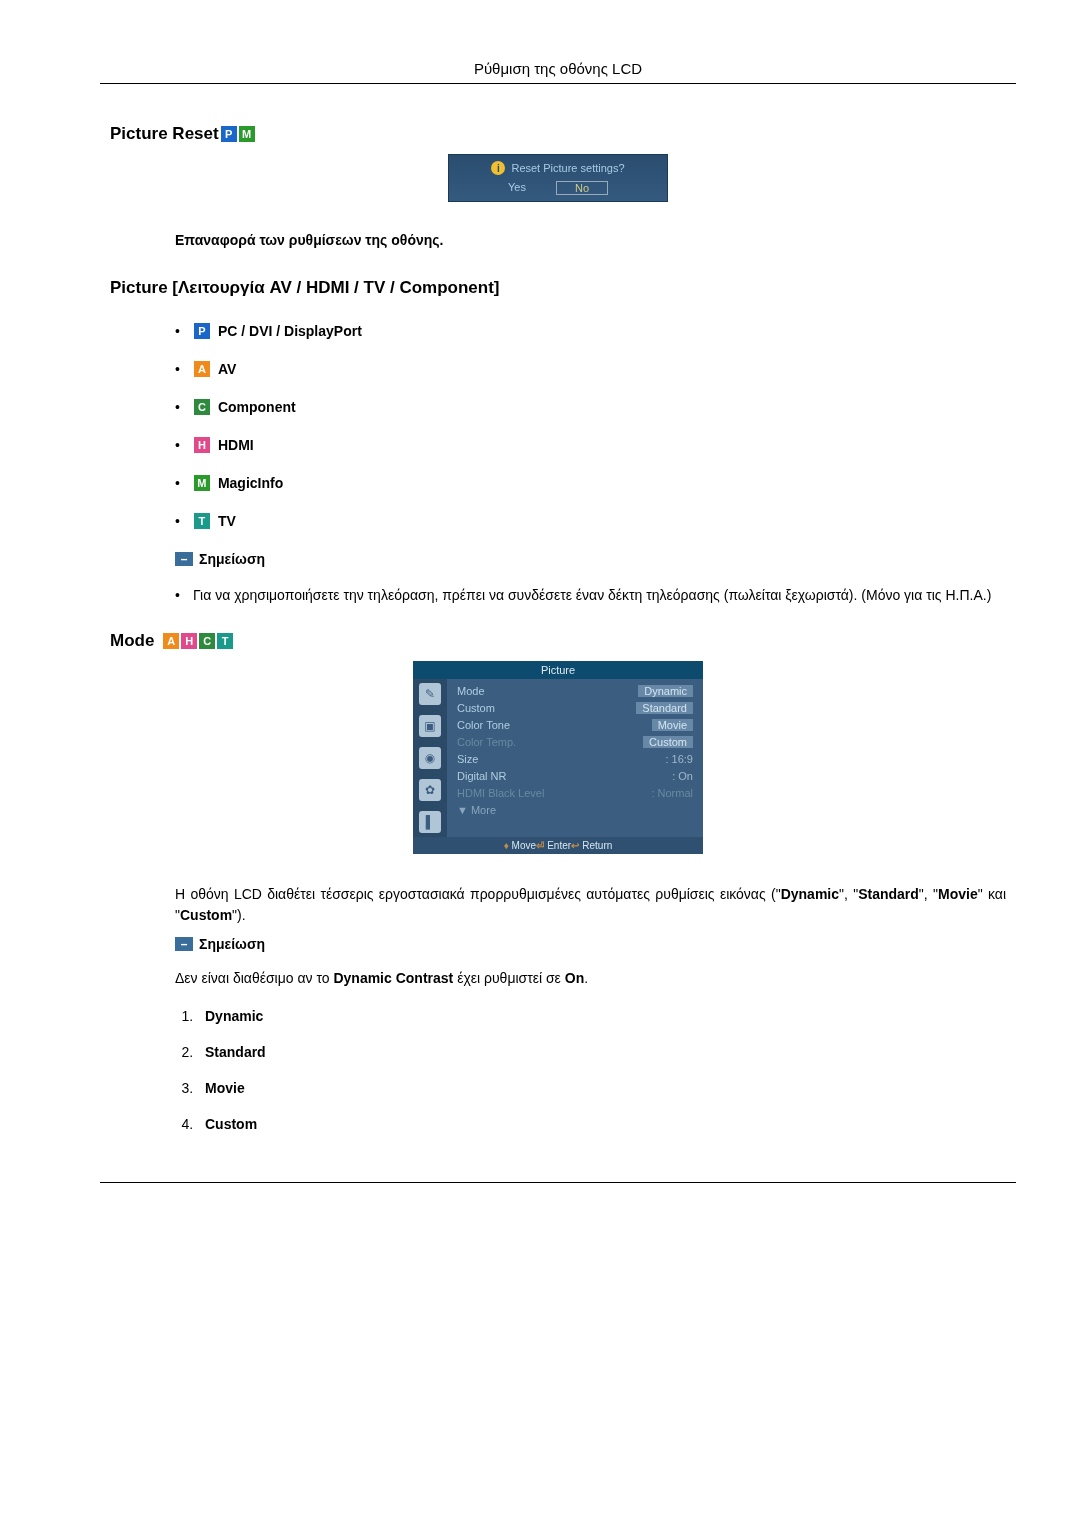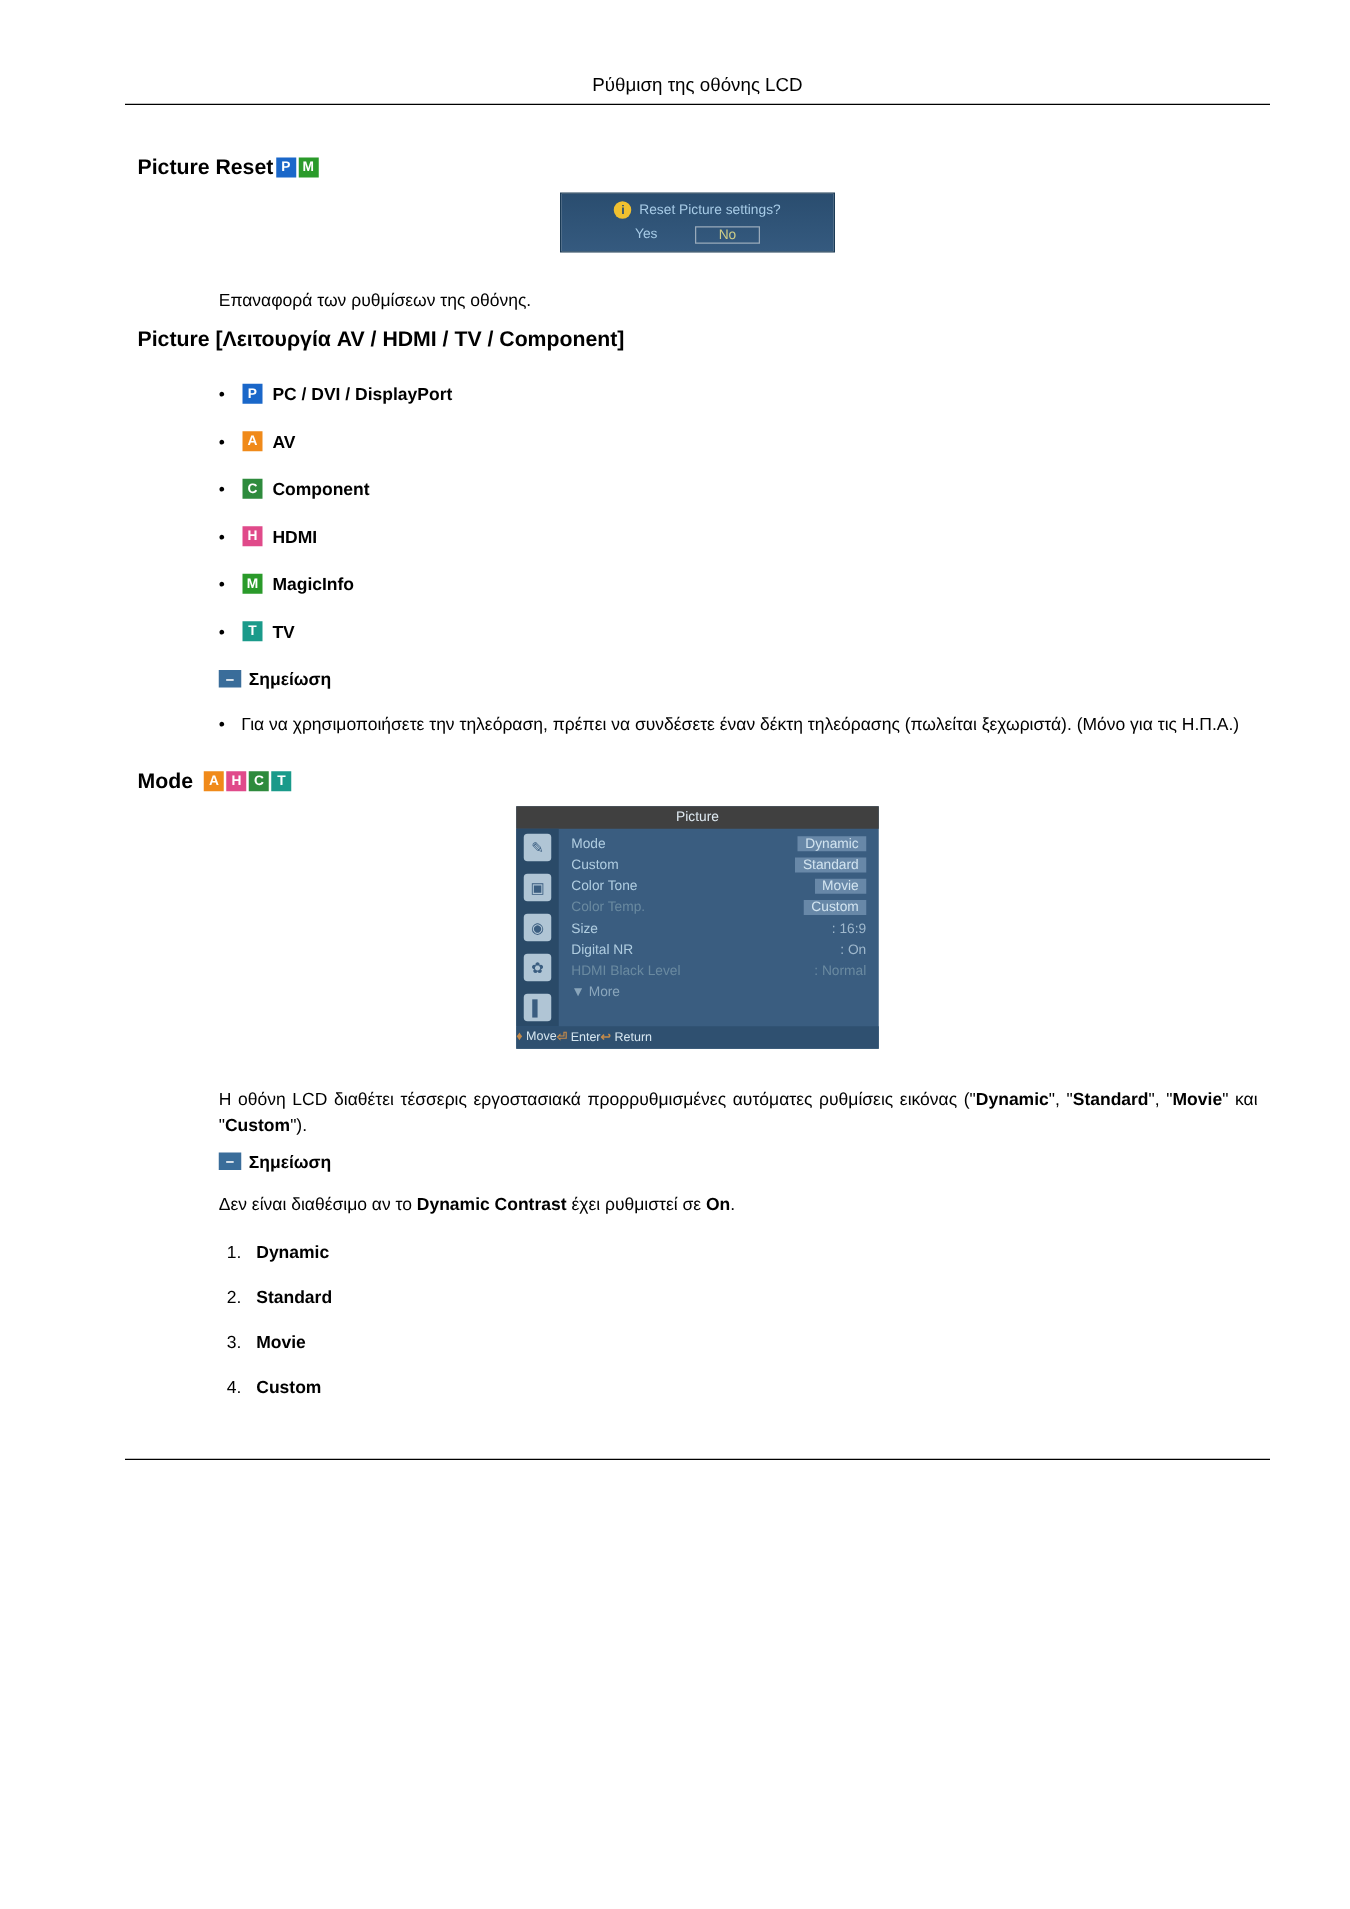--- a/index.html
+++ b/index.html
@@ -59,21 +59,21 @@
     padding: 6px 8px;
     color: #a7cbe6;
     font-size: 11px;
   }
   .dialog-reset-row1 { display:flex; align-items:center; gap:6px; justify-content:center; margin-bottom:6px;}
   .dialog-reset .info-icon { width:14px; height:14px; border-radius:50%; background:#f0c030; color:#2a4d6f; display:inline-flex; align-items:center; justify-content:center; font-size:10px; font-weight:bold;}
   .dialog-reset-row2 { display:flex; justify-content:center; gap:30px;}
   .dialog-reset-row2 .no-btn { border:1px solid #9ab; padding:0 18px; color:#cc8; }
 
   .body-indent { margin-left: 75px; margin-right: 10px; }
-  .para { margin: 10px 0 14px 0; font-size: 14px; }
+  .para { margin: 10px 0 30px 0; font-size: 14px; font-weight: bold; }
 
   .h2 { font-weight:bold; font-size:17px; margin: 0 0 25px 10px; }
   .h3 { font-weight:bold; font-size:16px; margin: 0 0 20px 0; }
 
   ul.modes { list-style: none; padding:0; margin:0 0 20px 0; }
   ul.modes li { display:flex; align-items:center; gap:8px; margin-bottom:22px; font-weight:bold;}
   ul.modes li::before { content:"•"; font-weight:normal; margin-right:6px; }
 
   .note-label { display:flex; align-items:center; gap:6px; font-weight:bold; margin:10px 0 18px 0;}
 
@@ -83,32 +83,32 @@
 
   .strong { font-weight:bold; }
 
   .osd-menu {
     width: 290px;
     margin: 0 auto 30px auto;
     background: #3a5d80;
     font-size: 11px;
     color: #b0cde0;
   }
-  .osd-menu .osd-title { text-align:center; padding:3px 0; background:#404040; color:#dfeaf2; }
+  .osd-menu .osd-title { text-align:center; padding:3px 0; background:#0c4a6e; color:#dfeaf2; }
   .osd-body { display:flex; }
   .osd-sidebar { width:34px; background:#2a4a68; display:flex; flex-direction:column; align-items:center; padding:4px 0; gap:10px;}
   .osd-sidebar .sic { width:22px; height:22px; background:#b0c5d5; border-radius:3px; display:flex; align-items:center; justify-content:center; font-size:12px; color:#3a5d80;}
   .osd-main { flex:1; padding:6px 10px 4px 10px; }
   .osd-row { display:flex; justify-content:space-between; margin-bottom:5px; }
   .osd-row .val { color:#9fb8cc;}
   .osd-row .val-dim { color:#6a8aa0;}
   .osd-row .hl { background:#6888a8; padding:0 6px; color:#d2e4f0; }
   .osd-row .lbl-dim { color:#6a8aa0;}
   .osd-more { margin-top:4px; color:#8aa6bb;}
-  .osd-footer { display:flex; justify-content:flex-start; padding:3px 0; background:#2f5070; font-size:10px; color:#c38a4a;}
+  .osd-footer { display:flex; justify-content:center; padding:3px 0; background:#2f5070; font-size:10px; color:#c38a4a;}
   .osd-footer span b{ color:#c38a4a;}
   .osd-footer .ft{color:#d6e6f0;}
 
   .para2 { margin: 0 0 8px 0; font-size:14px; text-align:justify; line-height:1.5;}
   .para3 { margin: 14px 0 22px 0; font-size:14px; }
 
   ol.nums { margin:0; padding-left:22px; }
   ol.nums li { font-size:14px; margin-bottom:20px; padding-left:8px; }
   ol.nums li span { font-weight:bold; }
 </style>

